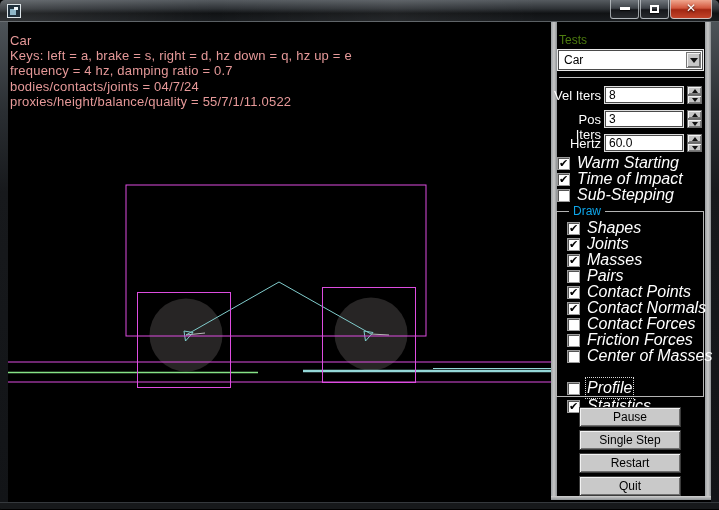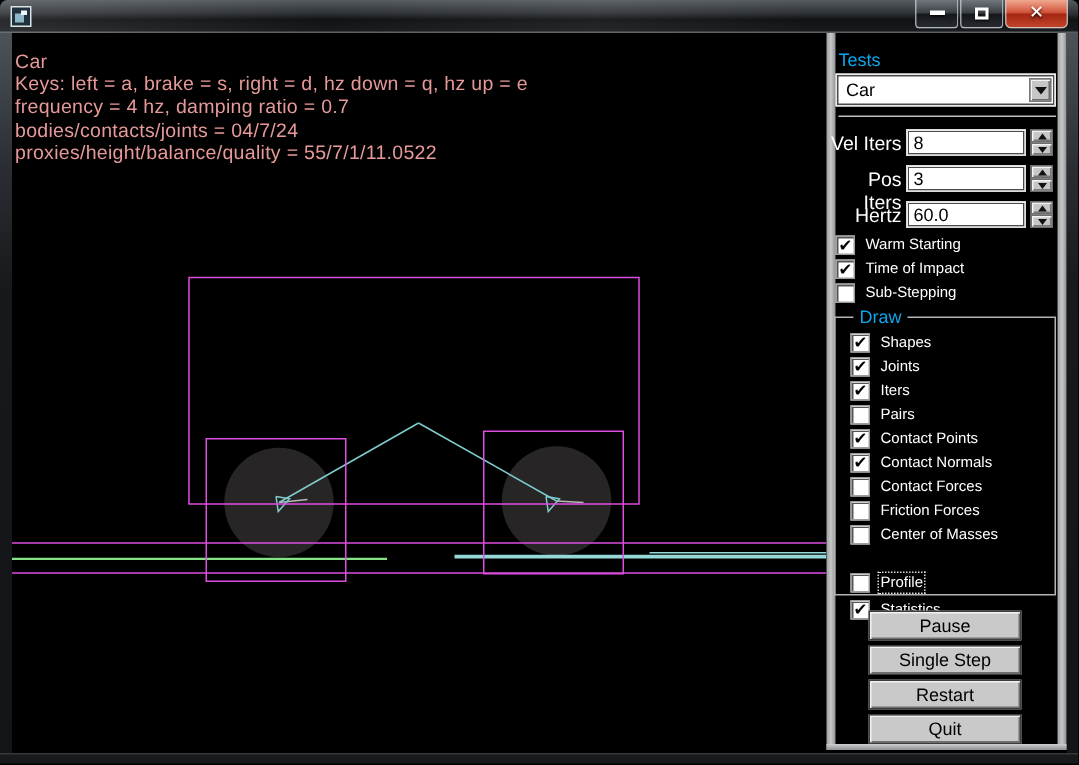--- a/index.html
+++ b/index.html
@@ -43,21 +43,21 @@
     font-family:"DejaVu Sans Mono",monospace;font-size:13px;line-height:15.2px;
     letter-spacing:.2px;white-space:pre;}
   #scene{position:absolute;left:0;top:0;}
   
   #panel{position:absolute;left:551px;top:22px;width:160px;height:480px;background:#000;}
   .edge-v{position:absolute;top:0;width:6px;height:478px;
     background:linear-gradient(90deg,#9ba0a3,#c7c7c7 50%,#8d9194);}
   #edge-l{left:0;} #edge-r{left:154px;}
   #edge-b{position:absolute;left:0;top:474px;width:160px;height:4px;
     background:linear-gradient(180deg,#cfcfcf,#8e9295);}
-  .plabel{position:absolute;color:#0ea5e9;font-size:12px;white-space:nowrap;}
+  .plabel{position:absolute;color:#4d7c0f;font-size:12px;white-space:nowrap;}
   
   #tests-listbox{position:absolute;left:6px;top:27px;width:147px;height:22px;background:#fff;
     border:1px solid #e9e9e9;box-shadow:inset 0 0 0 1px #4a4a4a;}
   #tests-value{position:absolute;left:6px;top:3px;font-size:12px;color:#000;}
   #tests-dropbtn{position:absolute;right:2px;top:2px;bottom:2px;width:15px;background:#c6c6c6;
     border:1px solid #777;box-shadow:inset 1px 1px 0 #f3f3f3, inset -1px -1px 0 #6d6d6d;}
   #tests-dropbtn i{position:absolute;left:50%;top:50%;margin:-2px 0 0 -4px;width:0;height:0;
     border-left:4px solid transparent;border-right:4px solid transparent;border-top:5px solid #111;}
   #separator{position:absolute;left:8px;top:55px;width:145px;height:1px;background:#c2c2c2;}
   
@@ -71,21 +71,21 @@
   .sbtn.up{top:0;} .sbtn.dn{top:9px;}
   .sbtn i{position:absolute;left:50%;top:50%;width:0;height:0;}
   .sbtn.up i{margin:-2px 0 0 -3px;border-left:3px solid transparent;border-right:3px solid transparent;border-bottom:4px solid #111;}
   .sbtn.dn i{margin:-2px 0 0 -3px;border-left:3px solid transparent;border-right:3px solid transparent;border-top:4px solid #111;}
   
   .cbrow{position:absolute;left:0;height:16px;display:flex;align-items:center;cursor:default;}
   .cb{display:inline-block;width:13px;height:13px;background:#fff;border:1px solid #9c9c9c;
     box-shadow:inset 1px 1px 0 #555;position:relative;flex:none;}
   .cb.checked::after{content:"\2714";position:absolute;left:1px;top:-1px;color:#000;
     font-size:11px;font-family:"DejaVu Sans",sans-serif;}
-  .cbl{margin-left:7px;color:#fff;font-size:10px;white-space:nowrap;}
+  .cbl{margin-left:7px;color:#fff;font-size:16px;white-space:nowrap;font-style:italic;}
   .cbl.focus{outline:1px dotted #d9d9d9;outline-offset:1px;}
   
   #draw-group{position:absolute;left:5px;top:189px;width:148px;height:186px;border:1px solid #b4b4b4;}
   #draw-title{position:absolute;left:12px;top:-8px;background:#000;padding:0 4px;color:#0ea5e9;font-size:12px;}
   
   .abtn{position:absolute;left:28px;width:102px;height:20px;background:#c9c9c9;
     border:1px solid #3c3c3c;box-shadow:inset 1px 1px 0 #f2f2f2, inset -1px -1px 0 #6f6f6f;
     color:#000;font-size:12px;text-align:center;line-height:18px;cursor:default;}
 </style>
 </head>
@@ -218,21 +218,21 @@
           <label class="cbrow" style="left: 10px; top: 8px; position: absolute;">
             <span class="cb checked"></span>
             <span class="cbl">Shapes</span>
           </label>
           <label class="cbrow" style="left: 10px; top: 24px; position: absolute;">
             <span class="cb checked"></span>
             <span class="cbl">Joints</span>
           </label>
           <label class="cbrow" style="left: 10px; top: 40px; position: absolute;">
             <span class="cb checked"></span>
-            <span class="cbl">Iters</span>
+            <span class="cbl">Masses</span>
           </label>
           <label class="cbrow" style="left: 10px; top: 56px; position: absolute;">
             <span class="cb"></span>
             <span class="cbl">Pairs</span>
           </label>
           <label class="cbrow" style="left: 10px; top: 72px; position: absolute;">
             <span class="cb checked"></span>
             <span class="cbl">Contact Points</span>
           </label>
           <label class="cbrow" style="left: 10px; top: 88px; position: absolute;">

